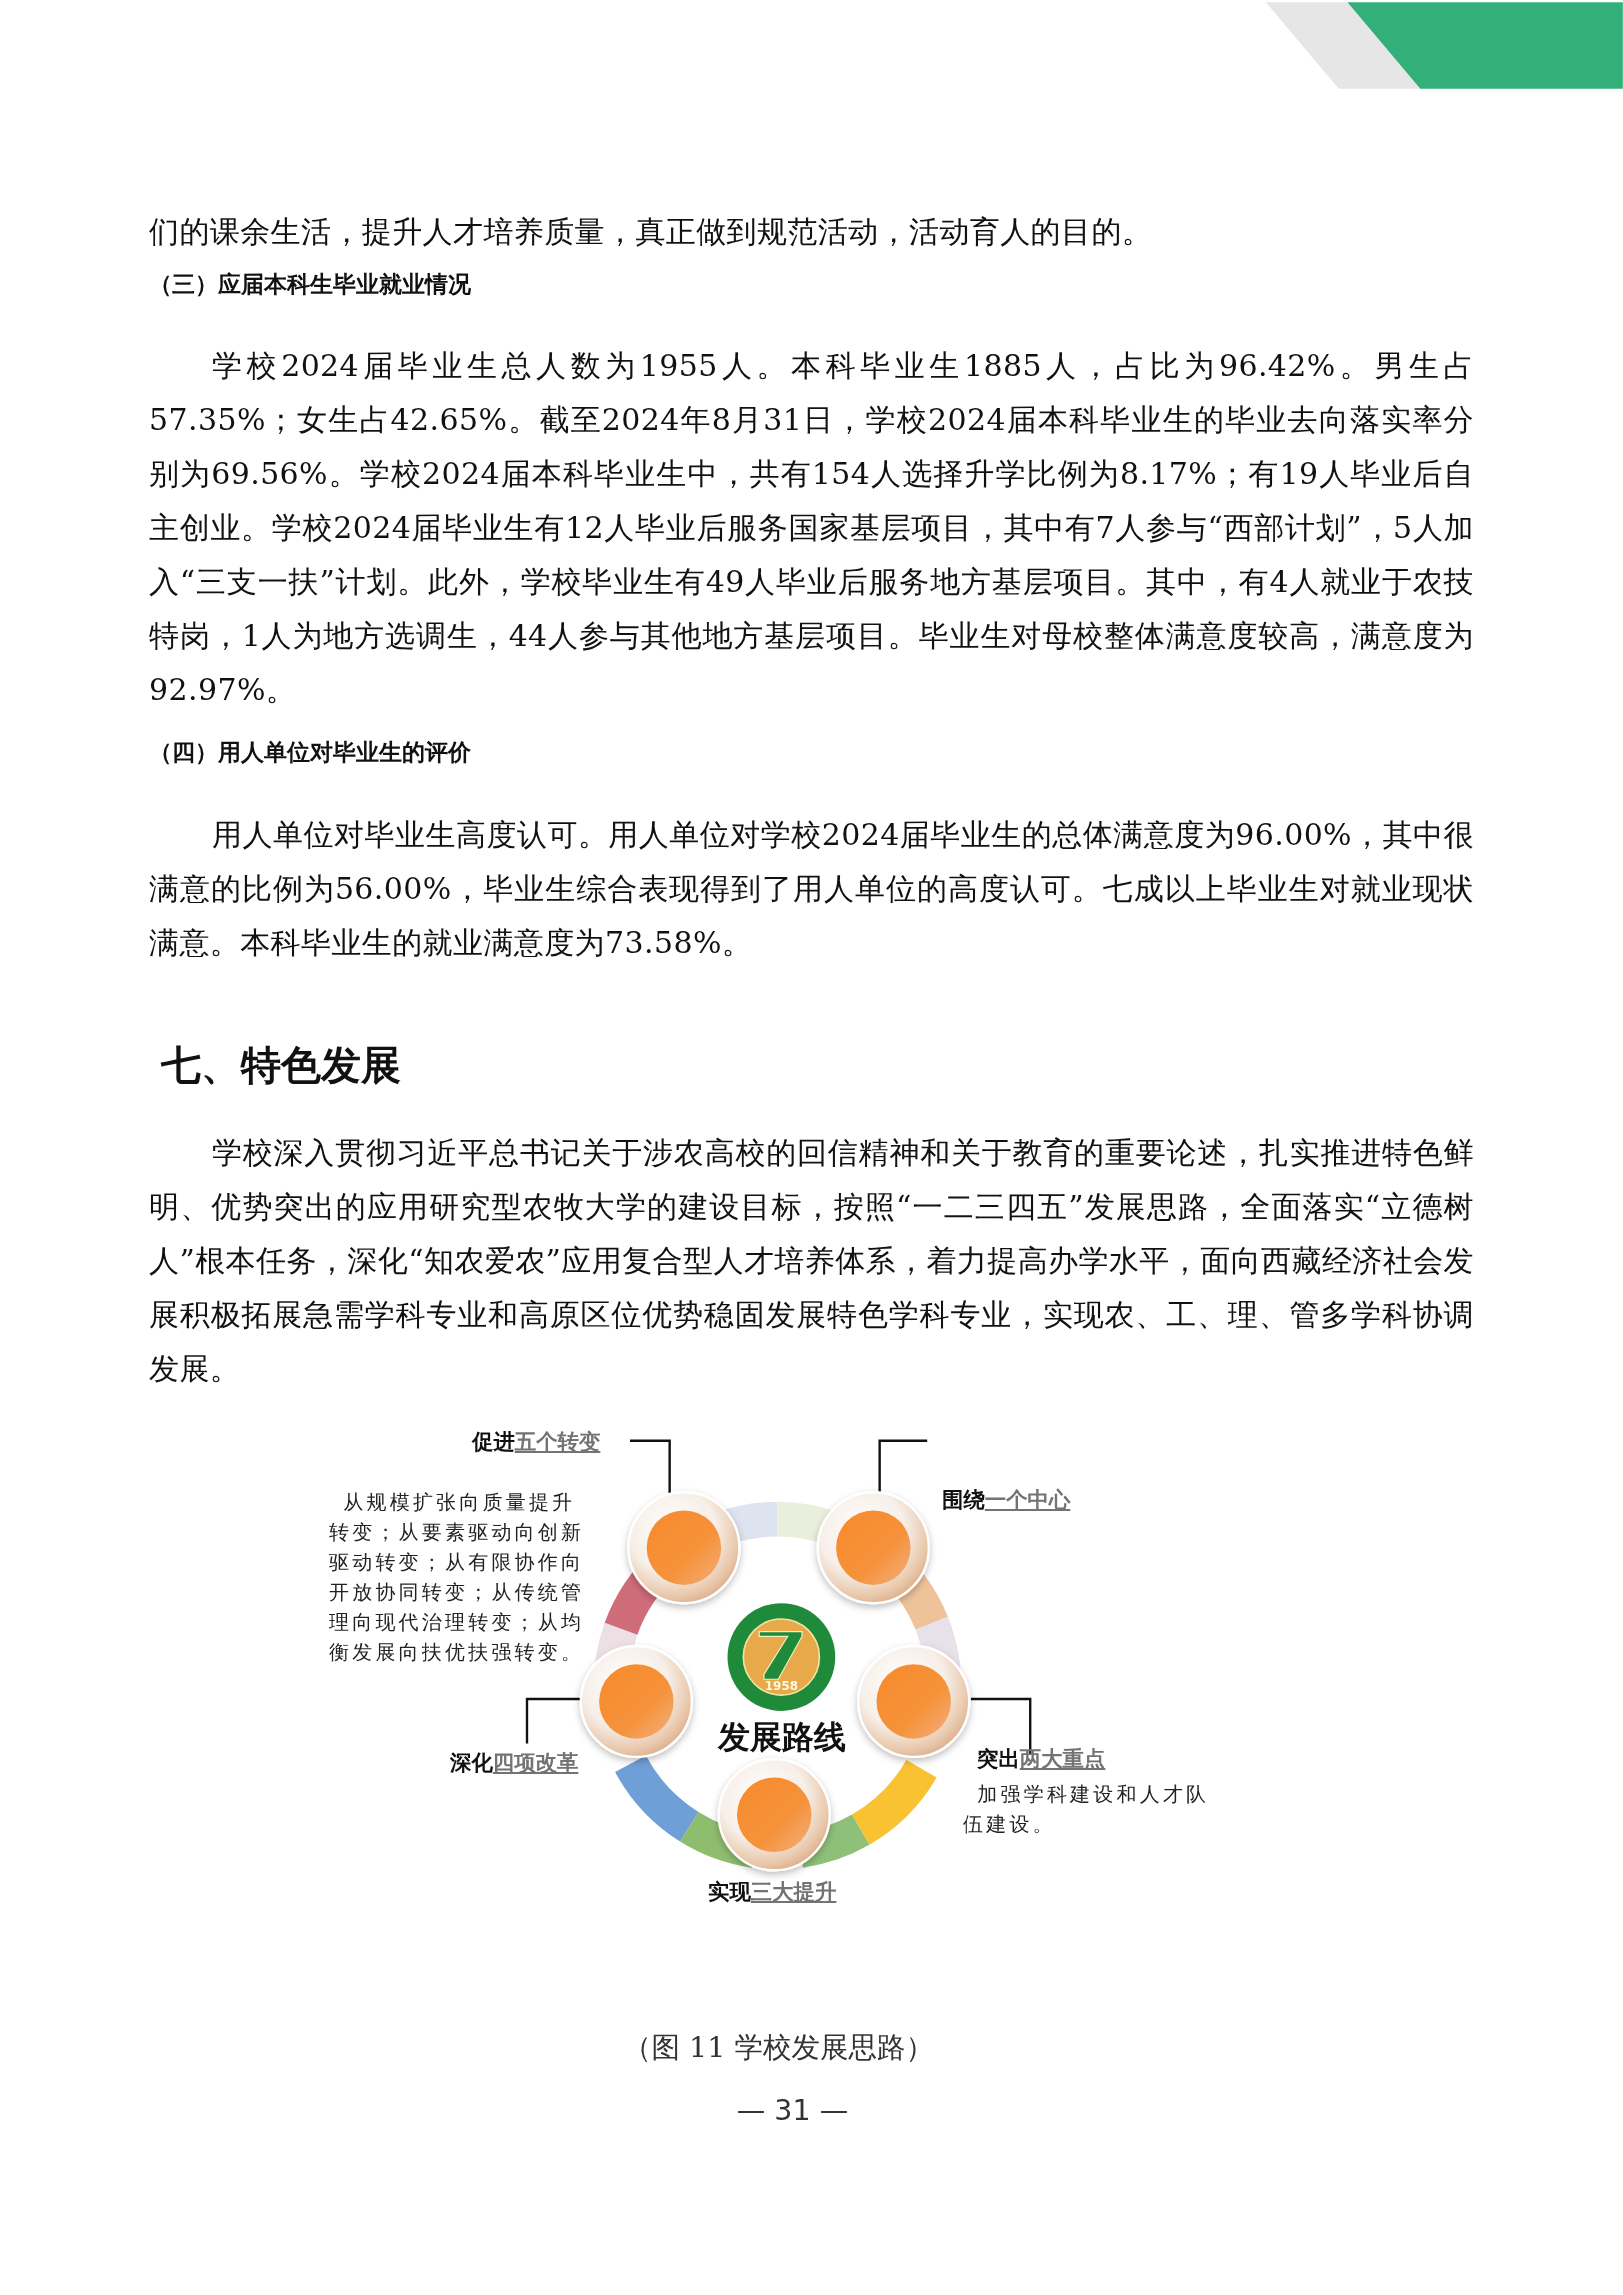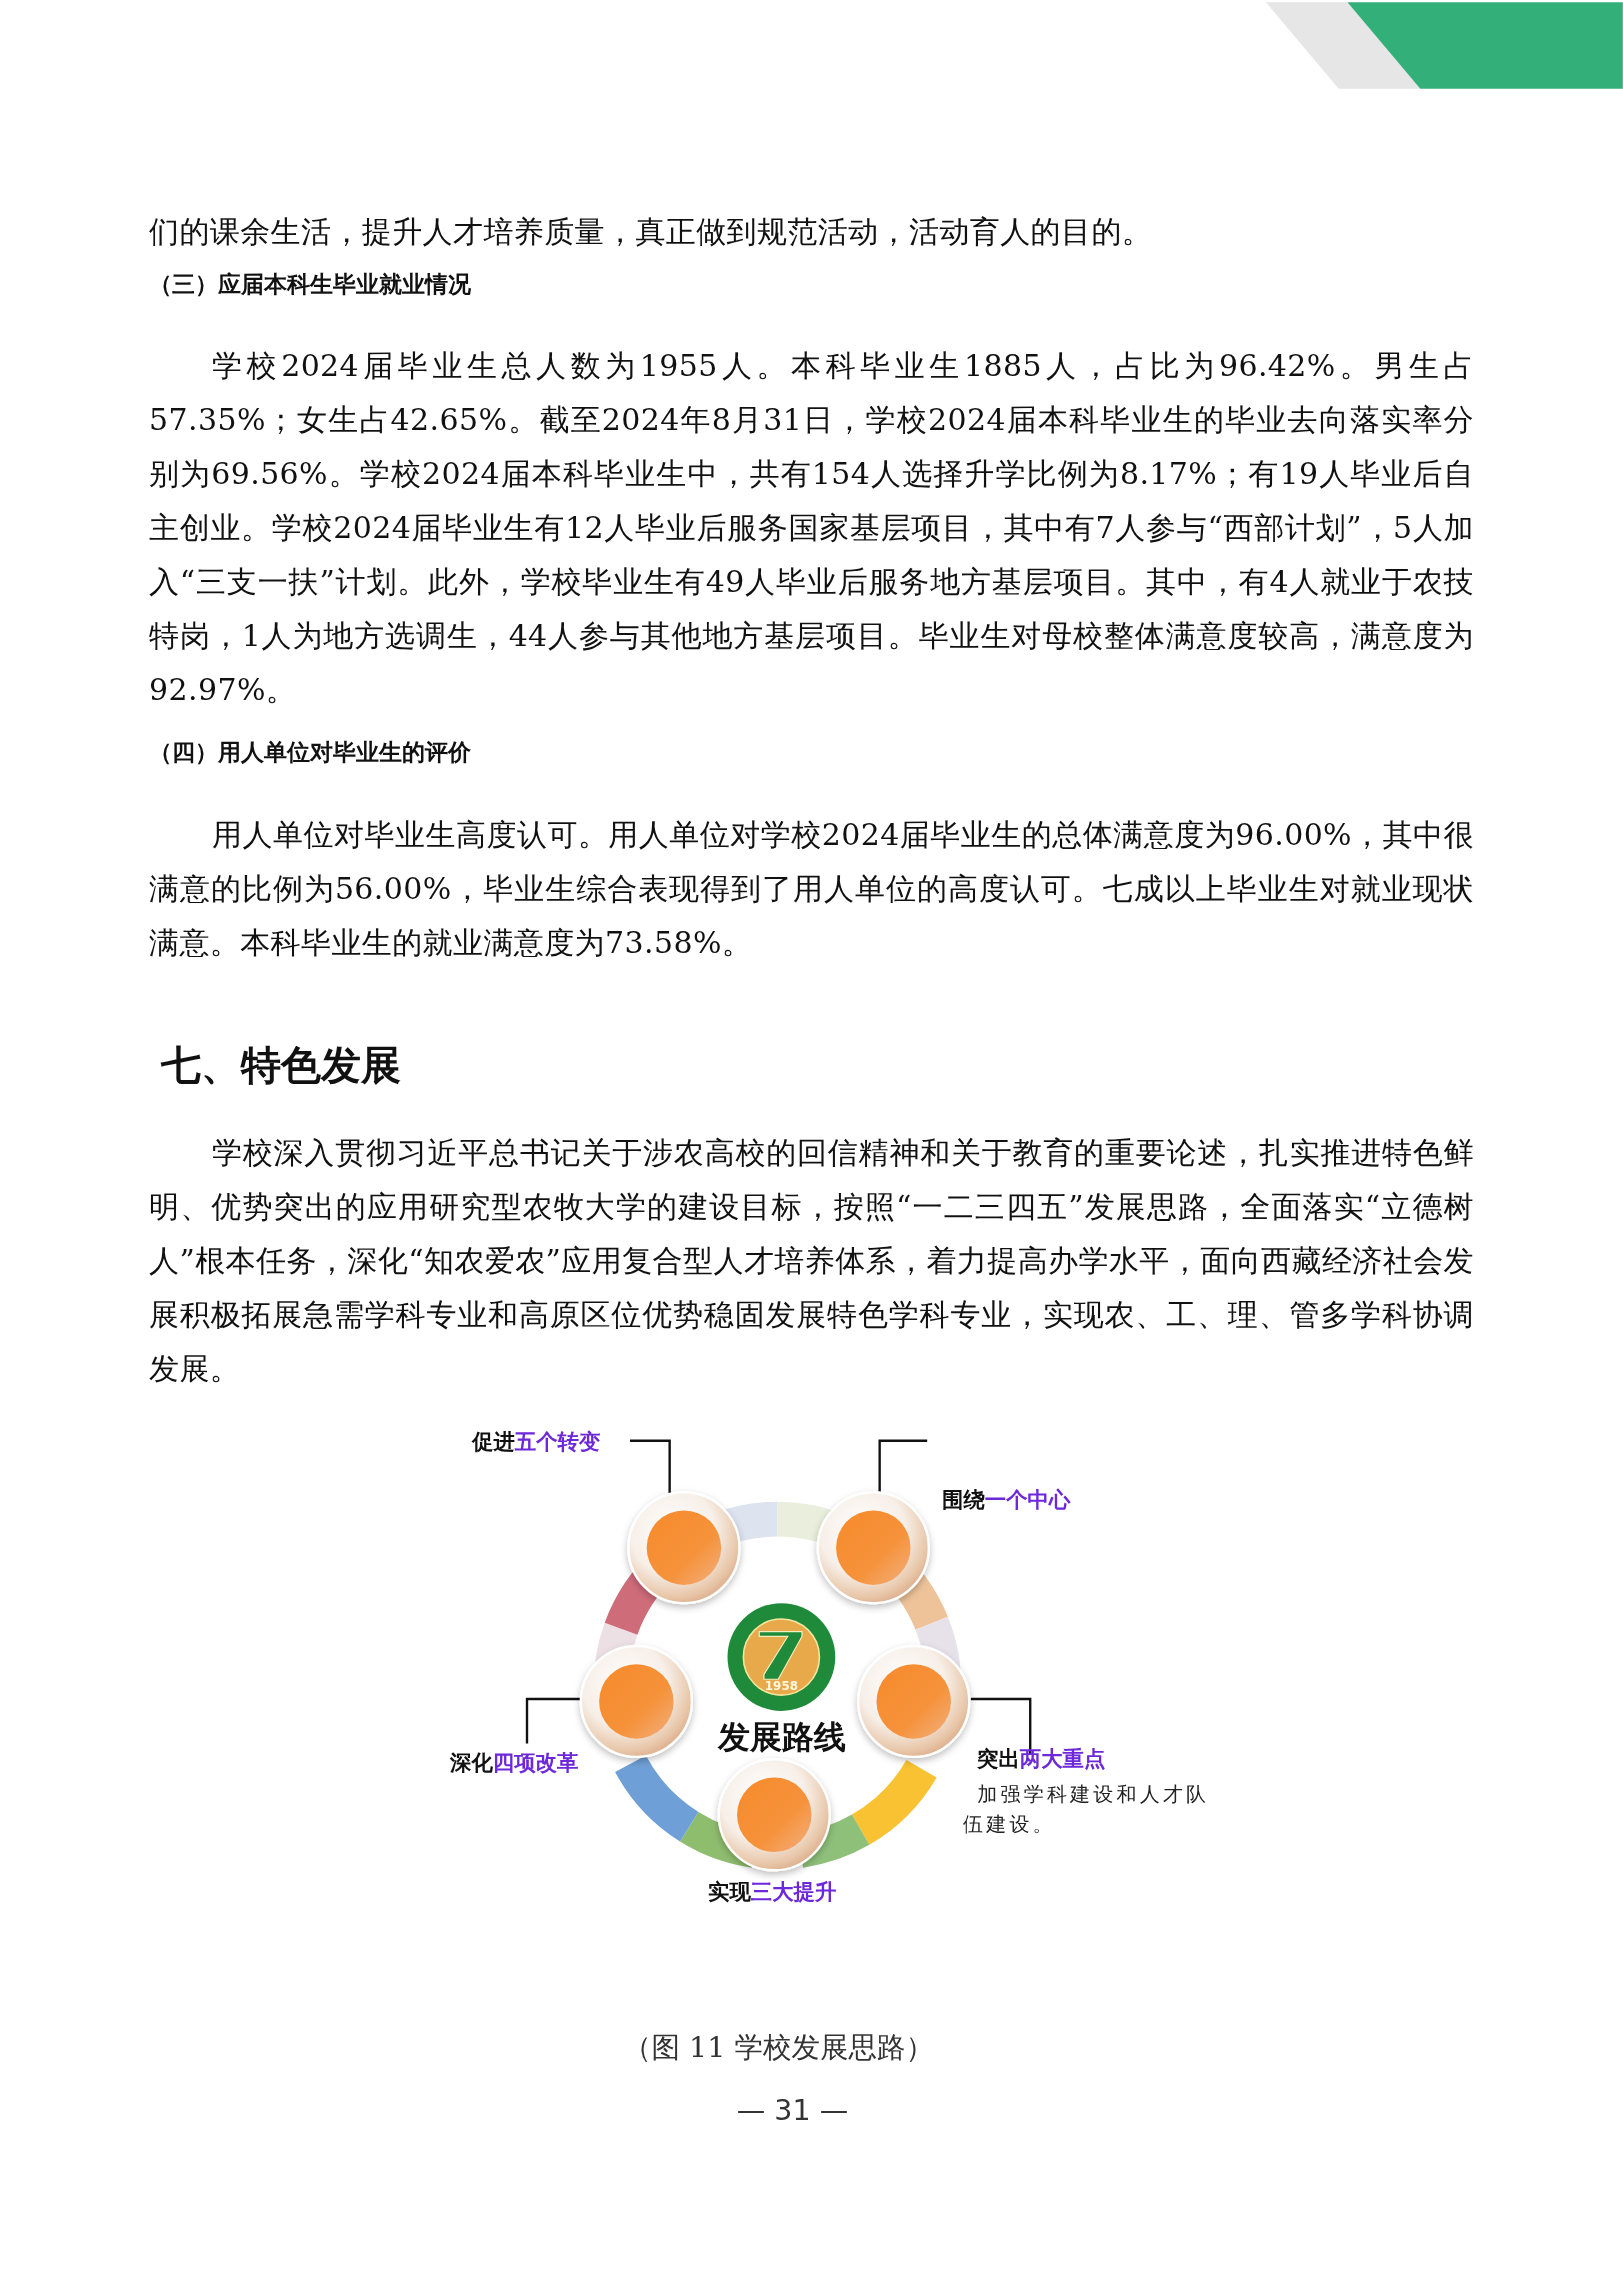--- a/index.html
+++ b/index.html
@@ -8,21 +8,21 @@
     .corner { position: absolute; top: 0; right: 0; width: 434px; height: 91px; }
     .p { position: absolute; left: 149px; width: 1325px; font-size: 30px; line-height: 54px;
          letter-spacing: 0.4px; text-align: justify; margin: 0; }
     .indent { text-indent: 63px; }
     .h2 { position: absolute; left: 149px; font-family: "DejaVu Sans", sans-serif;
           font-size: 23px; font-weight: bold; margin: 0; }
     .h1 { position: absolute; left: 149px; font-family: "DejaVu Sans", sans-serif;
           font-size: 40px; font-weight: bold; margin: 12px; }
     .diagram { position: absolute; left: 0; top: 0; width: 1623px; height: 2295px; pointer-events: none; }
     .lbl { position: absolute; font-family: "DejaVu Sans", sans-serif; font-weight: bold; font-size: 21.4px; white-space: nowrap; }
-    .lbl .red { color: #6d28d9; }
+    .lbl .red { color: #737373; text-decoration: underline; }
     .desc { position: absolute; font-family: "DejaVu Serif", serif; font-size: 20px; line-height: 30px; color: #222; letter-spacing: 3.2px; }
     .center-title { position: absolute; font-family: "DejaVu Sans", sans-serif; font-weight: bold; font-size: 32px; }
     .caption { position: absolute; left: 0; width: 1623px; text-align: center; font-size: 28.5px; color: #333;
                font-family: "DejaVu Serif", serif; }
     .pageno { position: absolute; left: 0; width: 1623px; text-align: center; font-size: 28.5px; color: #333;
               font-family: "DejaVu Sans", sans-serif; }
   </style>
 </head>
 <body>
 
@@ -106,20 +106,21 @@
       <polygon points="-28,-32 26,-32 26,-26 -4,28 -22,28 -22,22 8,-26 -28,-26" fill="#1f8a3a" stroke="#f4f0c0" stroke-width="1.5"></polygon>
       <text x="0" y="42" text-anchor="middle" font-family="DejaVu Sans, sans-serif" font-weight="bold" font-size="15" fill="#fff8e0">1958</text>
     </g>
   </svg>
 
   <div class="center-title" style="left:718px;top:1716px;">发展路线</div>
 
   <div class="lbl" style="left:472px;top:1427px;">
     <span>促进</span><span class="red">五个转变</span>
   </div>
+  <div class="desc" style="left:329px;top:1487px;width:262px;text-indent:14.3px;">从规模扩张向质量提升转变；从要素驱动向创新驱动转变；从有限协作向开放协同转变；从传统管理向现代治理转变；从均衡发展向扶优扶强转变。</div>
 
   <div class="lbl" style="left:942px;top:1485px;">
     <span>围绕</span><span class="red">一个中心</span>
   </div>
 
   <div class="lbl" style="left:977px;top:1744px;">
     <span>突出</span><span class="red">两大重点</span>
   </div>
   <div class="desc" style="left:963px;top:1779px;width:262px;text-indent:14.3px;">加强学科建设和人才队伍建设。</div>
 

